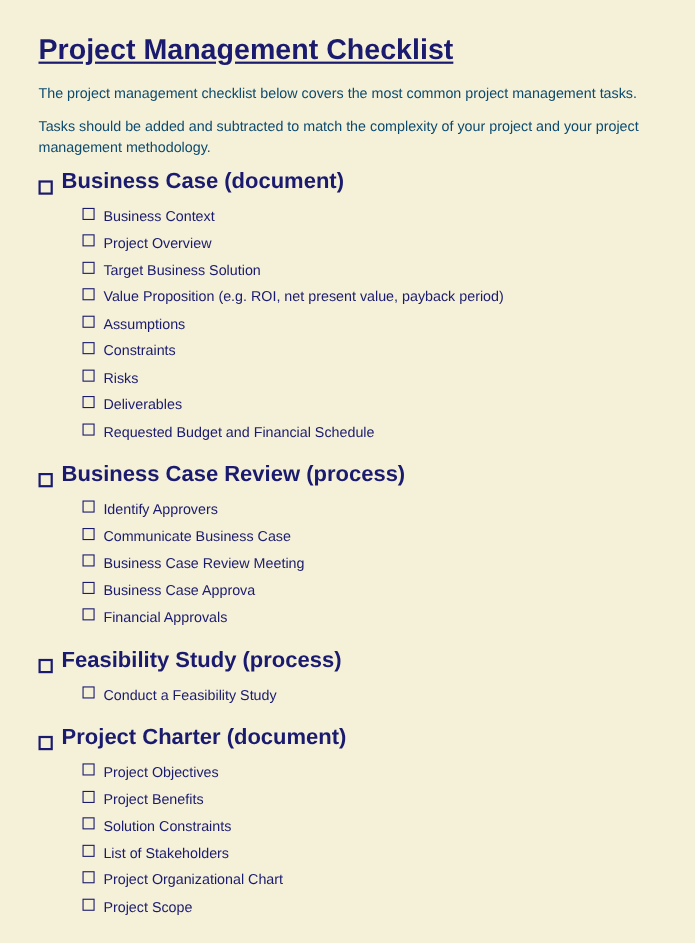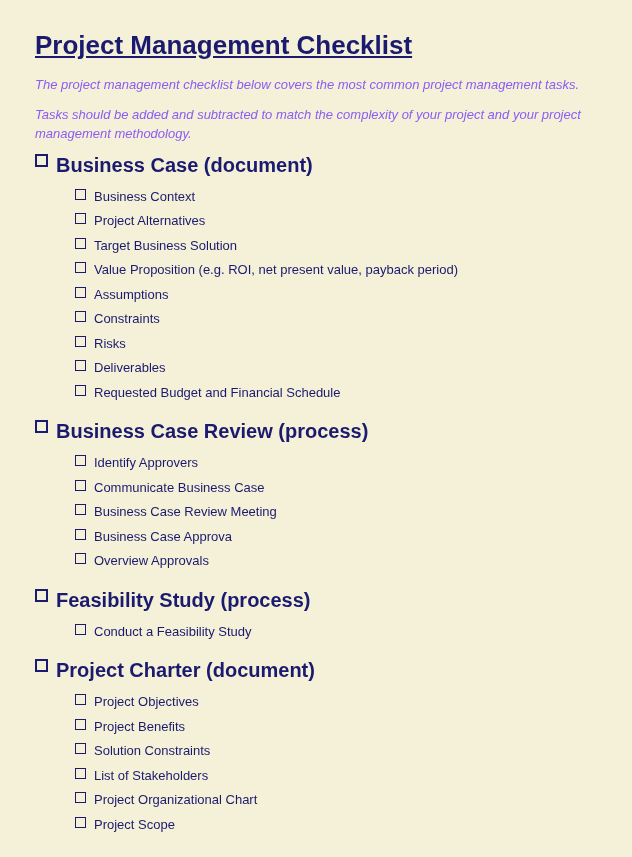--- a/index.html
+++ b/index.html
@@ -20,33 +20,32 @@
     .page-title {
       font-size: 26px;
       font-weight: bold;
       color: #1a1a6e;
       margin-bottom: 14px;
       text-decoration: underline;
     }
 
     .description {
       font-size: 13px;
-      color: #8b5cf6;
+      color: #0c4a6e;
       margin-bottom: 10px;
       line-height: 1.5;
-      font-style: italic;
     }
 
     .section {
       margin-bottom: 18px;
     }
 
     .section-header {
       display: flex;
-      align-items: flex-start;
+      align-items: flex-end;
       gap: 8px;
       margin-bottom: 10px;
       margin-top: 2px;
     }
 
     .section-header-checkbox {
       width: 13px;
       height: 13px;
       border: 2px solid #1a1a6e;
       display: inline-block;
@@ -98,21 +97,21 @@
         <span class="section-header-checkbox"></span>
         <span class="section-title">Business Case (document)</span>
       </div>
       <div class="section-items">
         <div class="item">
           <span class="item-checkbox"></span>
           <span class="item-label">Business Context</span>
         </div>
         <div class="item">
           <span class="item-checkbox"></span>
-          <span class="item-label">Project Alternatives</span>
+          <span class="item-label">Project Overview</span>
         </div>
         <div class="item">
           <span class="item-checkbox"></span>
           <span class="item-label">Target Business Solution</span>
         </div>
         <div class="item">
           <span class="item-checkbox"></span>
           <span class="item-label">Value Proposition (e.g. ROI, net present value, payback period)</span>
         </div>
         <div class="item">
@@ -154,21 +153,21 @@
         <div class="item">
           <span class="item-checkbox"></span>
           <span class="item-label">Business Case Review Meeting</span>
         </div>
         <div class="item">
           <span class="item-checkbox"></span>
           <span class="item-label">Business Case Approva</span>
         </div>
         <div class="item">
           <span class="item-checkbox"></span>
-          <span class="item-label">Overview Approvals</span>
+          <span class="item-label">Financial Approvals</span>
         </div>
       </div>
     </div>
     <div class="section">
       <div class="section-header">
         <span class="section-header-checkbox"></span>
         <span class="section-title">Feasibility Study (process)</span>
       </div>
       <div class="section-items">
         <div class="item">

